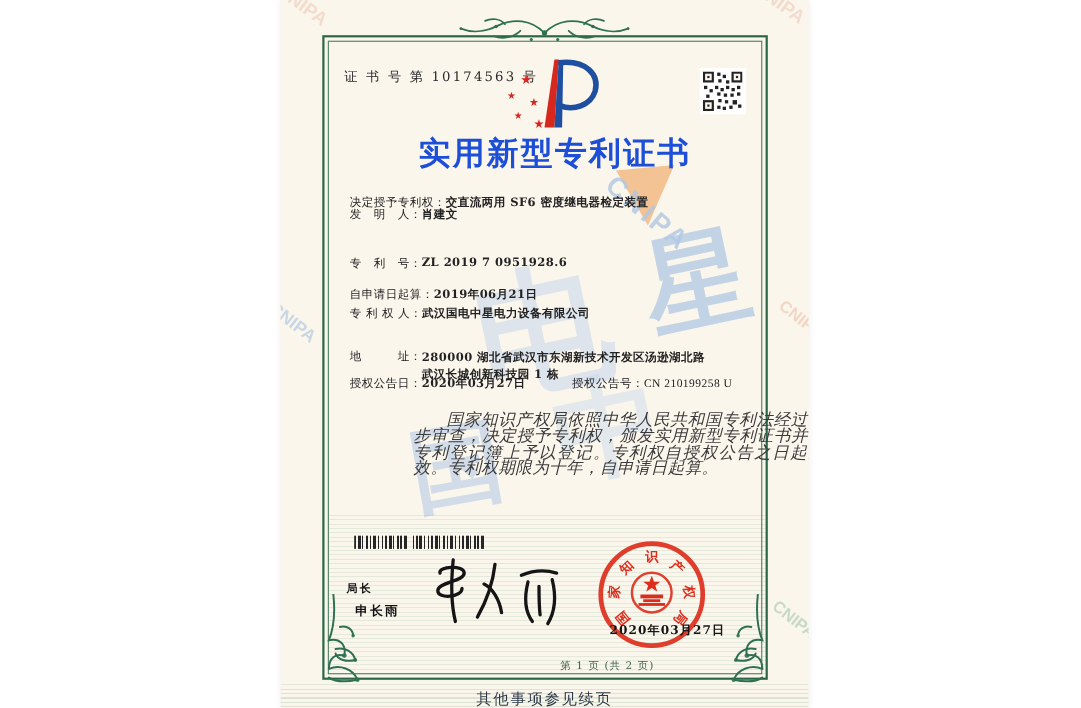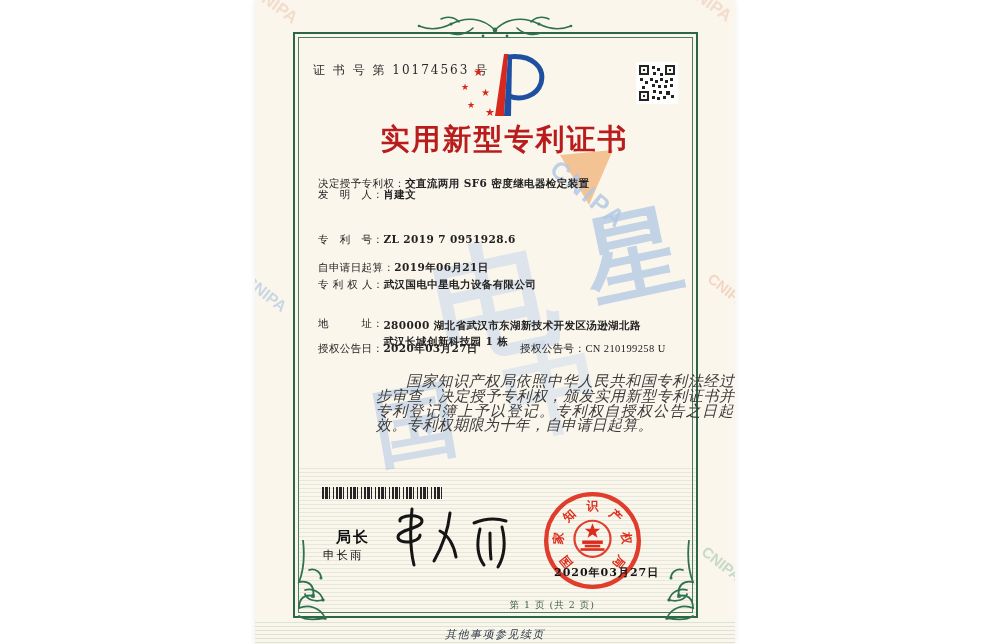--- a/index.html
+++ b/index.html
@@ -36,21 +36,21 @@
                   border:1px solid #4b7f62; }
 
   
   .cert-no { position:absolute; left:58px; top:62px; font-size:12px;
              color:#2a2a2a; letter-spacing:2px; }
   .logo { position:absolute; left:196px; top:50px; }
   .qr   { position:absolute; left:381px; top:62px; width:42px; height:42px;
           background:#fff; padding:3px; }
   .title { position:absolute; left:42px; top:120px; width:415px;
            text-align:center; font-size:29px; font-weight:bold;
-           letter-spacing:2px; color:#b91c1c; }
+           letter-spacing:2px; color:#1d4ed8; }
 
   .fields { position:absolute; left:63px; top:0; width:380px; font-size:10.5px;
             color:#222; }
   .frow { position:absolute; left:0; white-space:nowrap; letter-spacing:.4px; }
   .flabel { display:inline-block; min-width:63px; vertical-align:top; }
   .fvalue { vertical-align:top;font-weight:bold; }
   .fvalue.wrap { display:inline-block; width:268px; white-space:normal;
                  line-height:16px; }
   .frow.r1{top:177px}.frow.r2{top:188px}.frow.r3{top:233px}
   .frow.r4{top:261px}.frow.r5{top:278px}.frow.r6{top:317px}
@@ -69,38 +69,38 @@
     background:repeating-linear-gradient(to bottom,
       rgba(110,160,130,.22) 0 1px, rgba(110,160,130,0) 1px 4px); }
 
   .barcode { position:absolute; left:67px; top:487px; width:123px; height:12px;
     background:repeating-linear-gradient(90deg,
       #252525 0 1.6px, transparent 1.6px 3.2px,
       #252525 3.2px 6px, transparent 6px 7.4px,
       #252525 7.4px 8.2px, transparent 8.2px 11px,
       #252525 11px 12.4px, transparent 12.4px 14px); }
 
-  .dir-title { position:absolute; left:81px; top:528px; font-size:15px;
+  .dir-title { position:absolute; left:60px; top:528px; font-size:10px;
                font-weight:600; color:#111;
                font-family:"Liberation Sans", sans-serif; letter-spacing:2px; }
   .dir-name  { position:absolute; left:68px; top:548px; font-size:11.5px;
-               font-weight:400; color:#111;
+               font-weight:700; color:#111;
                font-family:"Liberation Sans", sans-serif; letter-spacing:2px; }
   .signature { position:absolute; left:133px; top:503px; }
 
   .seal { position:absolute; left:286px; top:489px; width:103px; height:103px; }
   .seal-date { position:absolute; left:299px; top:565px; font-size:11px;
                font-weight:bold; color:#141414; letter-spacing:1px; z-index:5; }
 
   .page-ind { position:absolute; left:140px; top:599px; width:200px;
               text-align:right; font-size:9.5px; color:#41604e;
               letter-spacing:1px; }
   .footer-note { position:absolute; left:140px; top:627px; width:200px;
-                 text-align:center; font-size:11px; color:#2e3a48;
-                 font-style:italic; letter-spacing:1.5px; }
+                 text-align:center; font-size:14px; color:#2e3a48;
+                 letter-spacing:1.5px; }
 
   .orn-top { position:absolute; left:158px; top:12px; }
   .orn-bl  { position:absolute; left:40px;  top:540px; }
   .orn-br  { position:absolute; left:402px; top:540px; transform:scaleX(-1); }
 </style>
 </head>
 <body>
 
 <div class="stage">
   <div class="paper">

